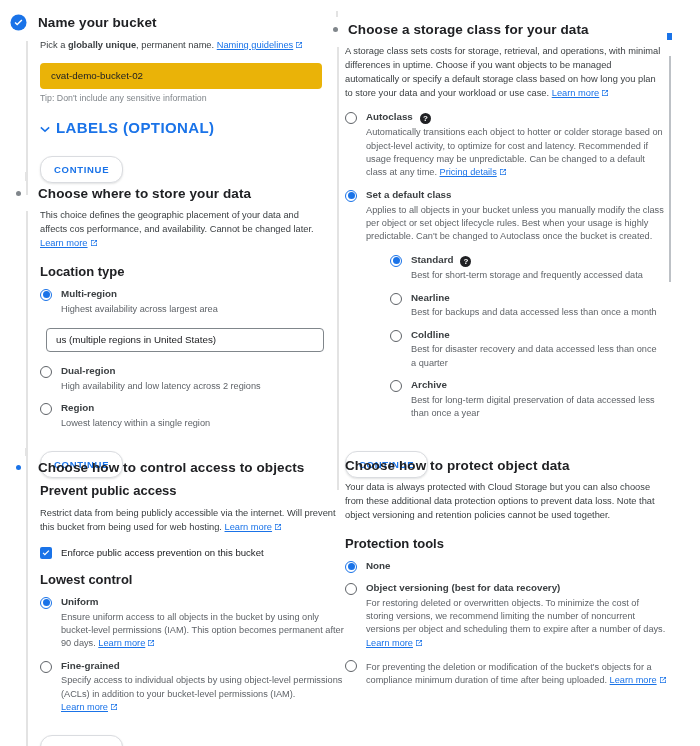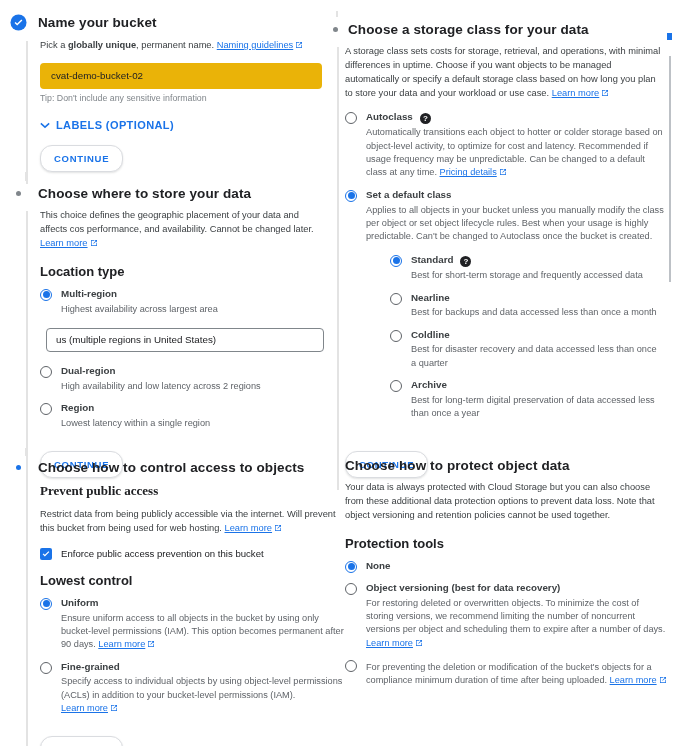--- a/index.html
+++ b/index.html
@@ -16,22 +16,22 @@
   .narrow .content{margin-left:15px;}
   .narrow .content.vline::before{left:-8px;}
   .body{font-size:9.3px;line-height:1.5;color:#3c4043;margin:0 0 10px;}
   .sub{font-size:9.2px;line-height:1.45;color:#5f6368;margin-top:2px;}
   .subhead{font-size:13px;font-weight:700;color:#202124;margin:13px 0 9px;}
   .lnk{color:#1a73e8;text-decoration:underline;cursor:pointer;white-space:nowrap;}
   .lnk svg{margin-left:2px;vertical-align:-1px;}
   .tfield{border:2px solid #eab308;border-radius:4px;height:22px;display:flex;align-items:center;
           padding:0 9px;font-size:9.8px;color:#202124;background:#eab308;margin-top:4px;}
   .tip{font-size:8.8px;color:#80868b;margin-top:4px;}
-  .labels{display:flex;align-items:flex-start;gap:6px;color:#1a73e8;font-size:11px;font-weight:700;
-          letter-spacing:.4px;margin:16px 0 2px;cursor:pointer;}
+  .labels{display:flex;align-items:flex-start;gap:6px;color:#1a73e8;font-size:15px;font-weight:700;
+          letter-spacing:.4px;margin:16px 0 8px;cursor:pointer;}
   .cont{margin-top:12px;background:#fff;border:1px solid #dadce0;border-radius:12px;color:#1a73e8;
         font-weight:700;font-size:9.5px;letter-spacing:.7px;padding:7px 13px;cursor:pointer;
         font-family:inherit;box-shadow:0 1px 2px rgba(60,64,67,.15);}
   .opt{display:flex;align-items:flex-start;gap:9px;margin-bottom:9px;cursor:pointer;}
   .radio{flex:none;width:12px;height:12px;box-sizing:border-box;border:1.6px solid #5f6368;
          border-radius:50%;background:#fff;position:relative;margin-top:1px;}
   .radio.sel{border-color:#1a73e8;}
   .radio.sel::after{content:"";position:absolute;inset:1.5px;border-radius:50%;background:#1a73e8;}
   .opt-label{font-size:9.8px;font-weight:700;color:#3c4043;line-height:1.3;}
   .cbrow{display:flex;align-items:center;gap:9px;margin:12px 0 2px;cursor:pointer;}
@@ -193,21 +193,21 @@
       <button class="cont">CONTINUE</button>
     </div>
   </div>
 
   <div class="panel" style="left:10px;top:460px;width:334px;">
     <div class="hdr">
       <span class="dot blue"></span>
       <h2>Choose how to control access to objects</h2>
     </div>
     <div class="content vline">
-      <div class="subhead" style="margin-top:4px;font-family:Liberation Serif, serif;">Prevent public access</div>
+      <div class="subhead" style="margin-top:4px;">Prevent public access</div>
       <p class="body"><span>Restrict data from being publicly accessible via the internet. Will prevent this bucket from being used for web hosting. </span><a class="lnk"><span>Learn more</span><svg viewBox="0 0 12 12" width="8" height="8">
               <path fill="#1a73e8" d="M9.5 9.5h-7v-7H6v-1H1.5v9h9V6h-1zM7 1.5v1h1.8L4.9 6.4l.7.7 3.9-3.9V5h1V1.5z"></path>
             </svg></a></p>
 
       <div class="cbrow">
         <span class="cb">
           <svg viewBox="0 0 12 12" width="10" height="10">
               <path d="M4.6 9 2 6.4l1-1 1.6 1.6L9 2.6l1 1z" fill="#fff"></path>
             </svg>
         </span>

